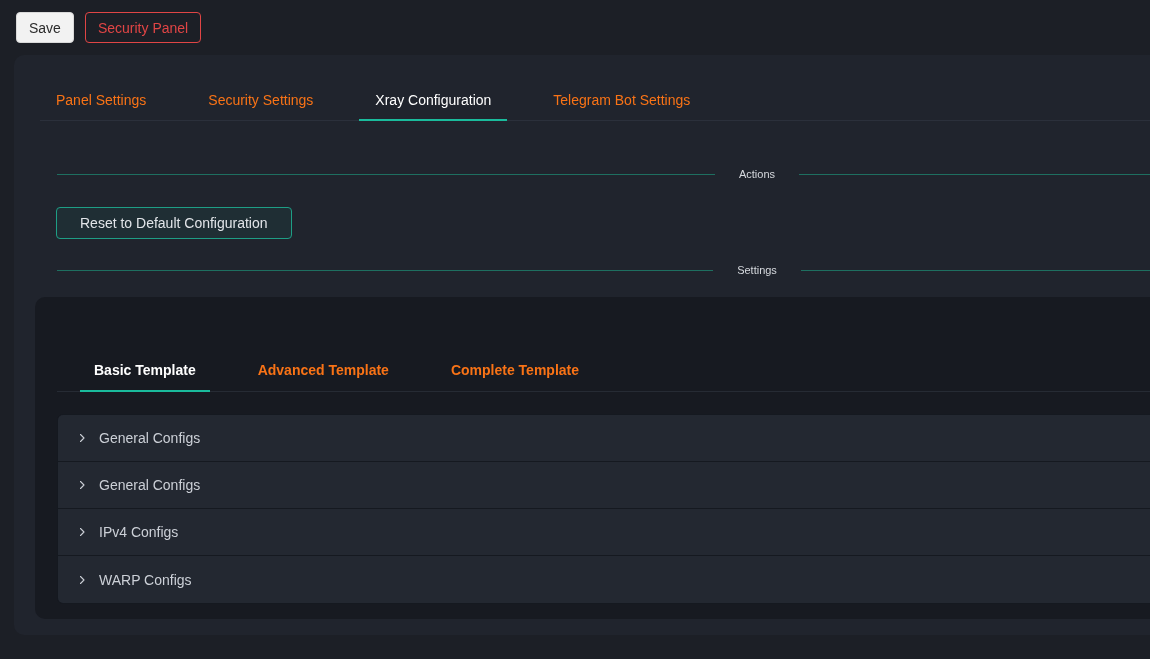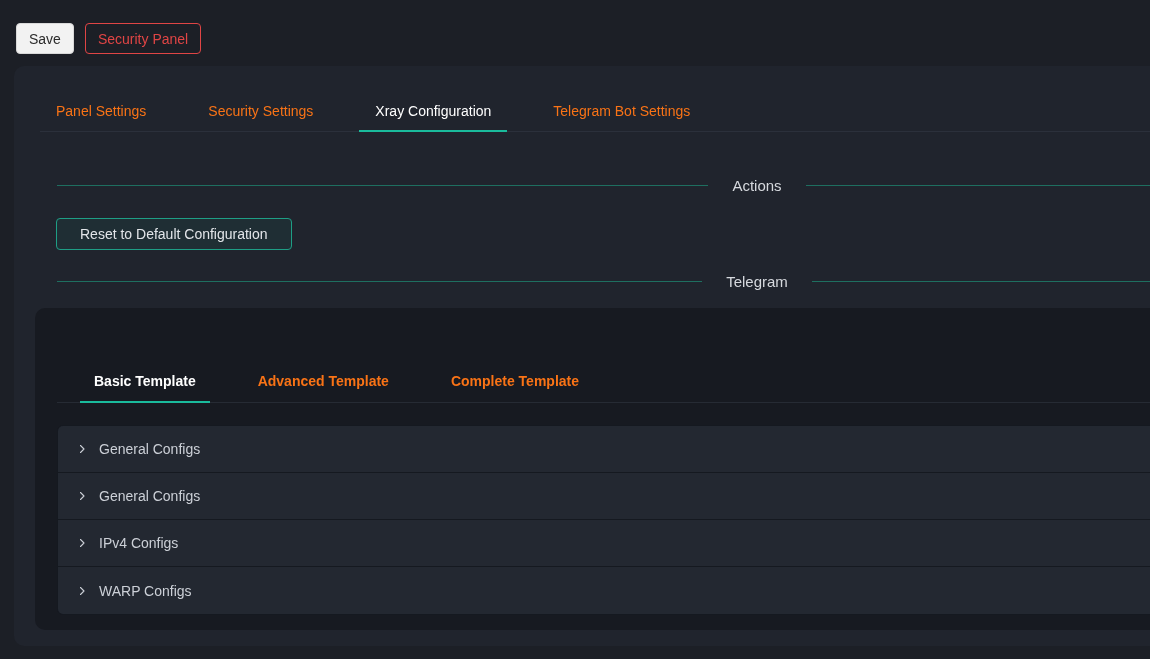--- a/index.html
+++ b/index.html
@@ -7,21 +7,21 @@
     width: 1150px; height: 659px;
     background: #1c1f26;
     color: #d6d9de;
     font-family: "Liberation Sans", sans-serif;
     font-size: 14px;
     overflow: hidden;
   }
   button { font-family: "Liberation Sans", sans-serif; font-size: 14px; cursor: pointer; }
 
   
-  .topbar { height: 43px; box-sizing: border-box; padding: 12px 0 0 16px; display: flex; gap: 11px; align-items: flex-start; margin-top: 11px; }
+  .topbar { height: 43px; box-sizing: border-box; padding: 12px 0 0 16px; display: flex; gap: 11px; align-items: flex-start; }
   .btn-save {
     height: 31px; padding: 0 12px; border-radius: 4px;
     background: #f2f2f2; border: 1px solid #d9d9d9; color: #2b2b2b;
   }
   .btn-restart {
     height: 31px; padding: 0 12px; border-radius: 4px;
     background: transparent; border: 1px solid #e04545; color: #e04545;
   }
 
   
@@ -50,21 +50,21 @@
   .tab.active { color: #ffffff; }
   .tab.active::after {
     content: ""; position: absolute; left: 0; right: 0; bottom: -1px;
     height: 2px; background: #1abb9c;
   }
 
   
   .divider { display: flex; align-items: center; margin: 42px 43px 0; height: 22px; }
   .divider.second { margin-top: 20px; }
   .divider .line { flex: 1; height: 1px; background: #1e6f60; }
-  .divider .dlabel { padding: 0 24px; font-size: 15px; color: #d6d9de; }
+  .divider .dlabel { padding: 0 24px; font-size: 11px; color: #d6d9de; }
 
   .btn-reset {
     display: block;
     margin: 22px 0 0 42px;
     height: 32px; padding: 0 23px;
     background: rgba(26,187,156,0.07);
     border: 1px solid #1e9e85;
     color: #e2e5e9;
     border-radius: 4px;
   }
@@ -126,21 +126,21 @@
   <div class="divider">
     <span class="line"></span>
     <span class="dlabel">Actions</span>
     <span class="line"></span>
   </div>
 
   <button class="btn-reset">Reset to Default Configuration</button>
 
   <div class="divider second">
     <span class="line"></span>
-    <span class="dlabel">Telegram</span>
+    <span class="dlabel">Settings</span>
     <span class="line"></span>
   </div>
 
   <div class="inner-card">
 
     <div class="tabbar inner">
       <div class="tab active">Basic Template</div>
       <div class="tab">Advanced Template</div>
       <div class="tab">Complete Template</div>
     </div>

